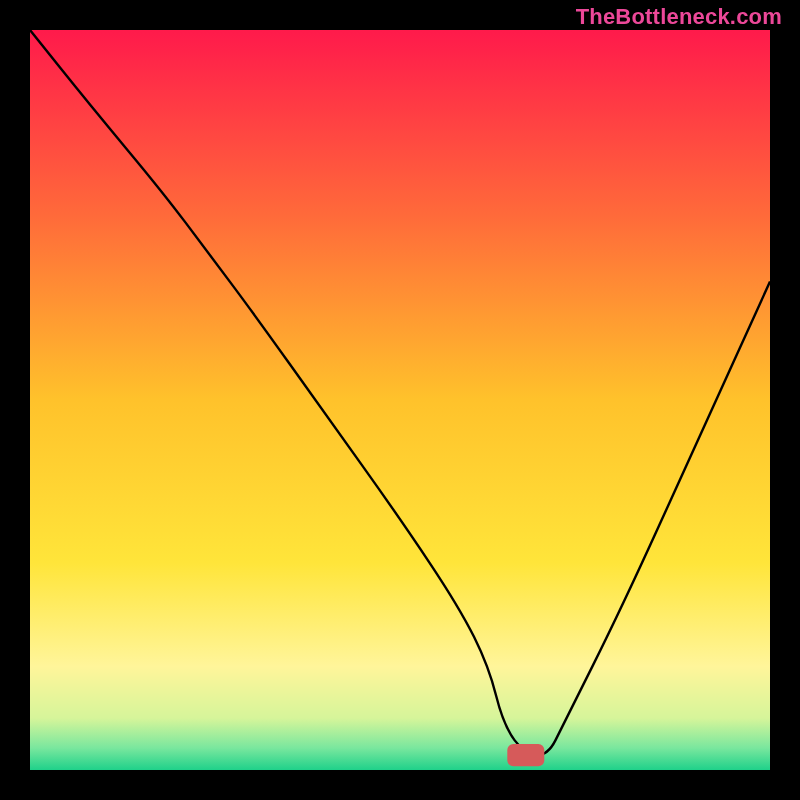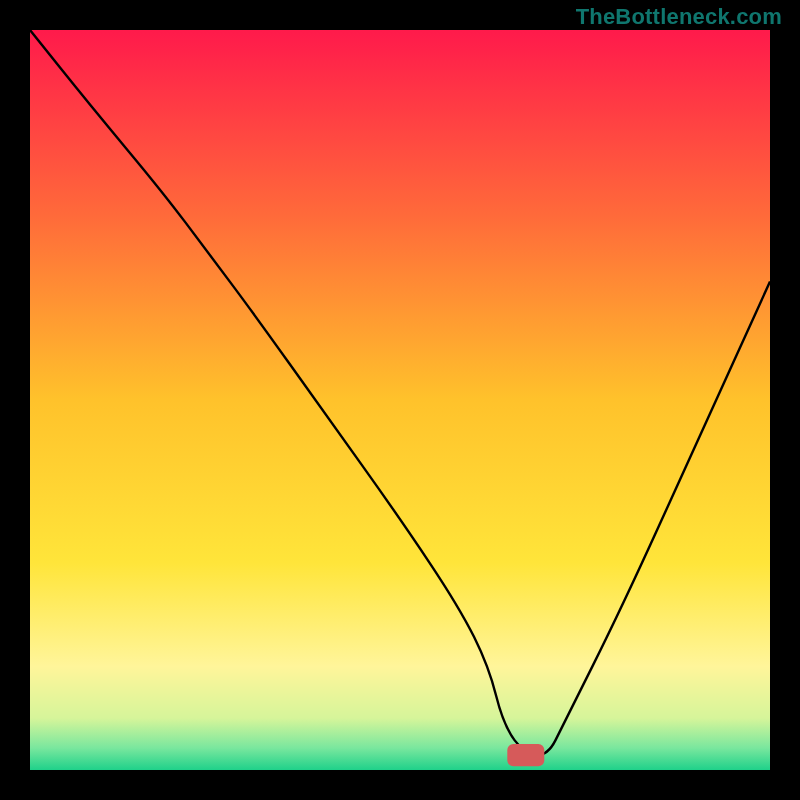--- a/index.html
+++ b/index.html
@@ -15,21 +15,21 @@
     position: relative;
     width: 800px;
     height: 800px;
   }
   .watermark {
     position: absolute;
     top: 4px;
     right: 18px;
     font-size: 22px;
     font-weight: 600;
-    color: #0f766e;
+    color: #ec4899;
     letter-spacing: 0.2px;
     z-index: 5;
   }
   svg.plot {
     position: absolute;
     left: 30px;
     top: 30px;
     width: 740px;
     height: 740px;
   }

